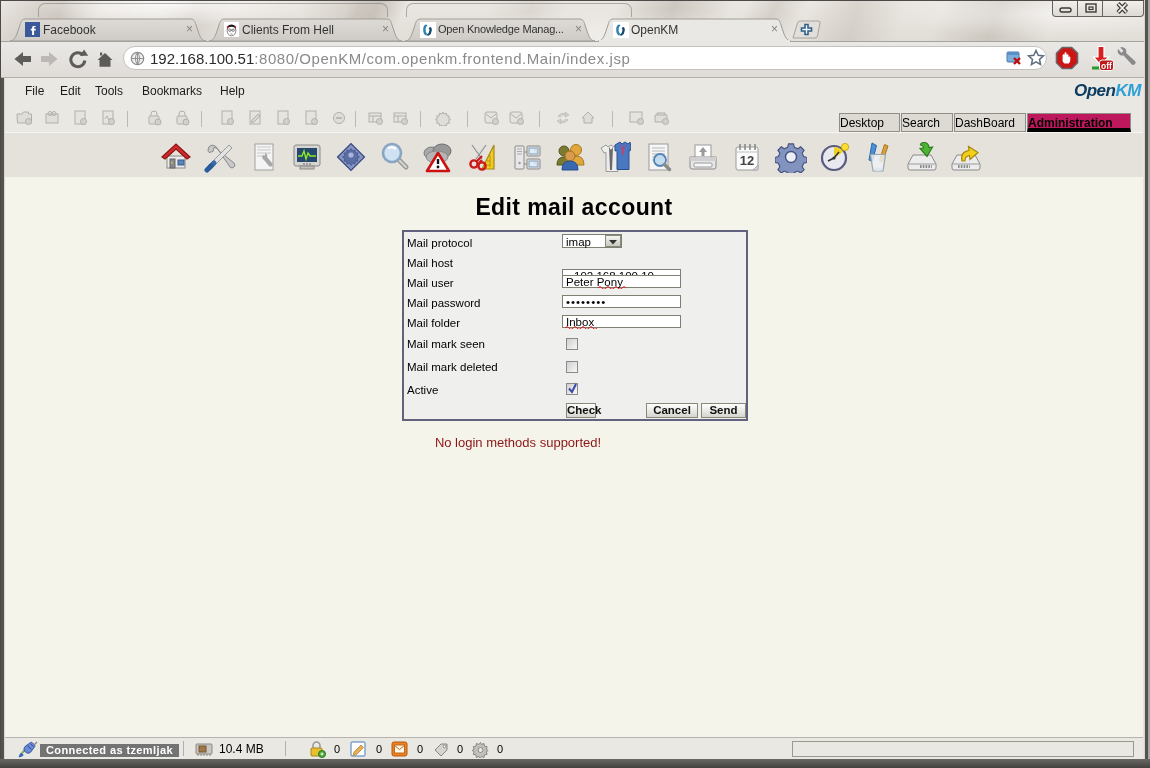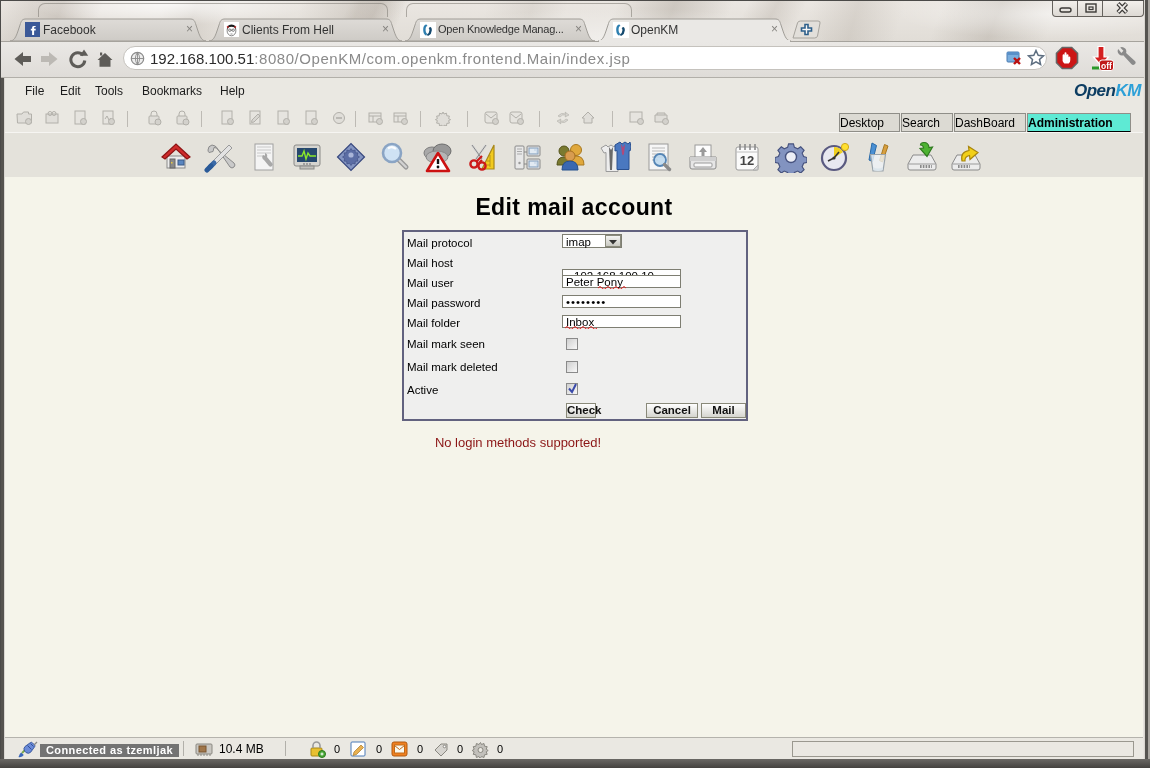--- a/index.html
+++ b/index.html
@@ -46,21 +46,21 @@
   .menuitem { position:absolute; top:6px; font-size:12px; color:#1c1c1c; }
   #toolrow { left:0px; top:26px; width:1138px; height:28px; background:#eae8e2; }
   #bigicons { left:0px; top:54px; width:1138px; height:45px; background:#e4e2db; border-top:1px solid #f6f5f2; }
   #content { left:0px; top:99px; width:1138px; height:560px; background:#f5f4ea; }
 
   .bi { top:63px; }
   .si { position:absolute; top:32px; }
 
   
   .gtab { position:absolute; top:35px; height:19px; font-size:12px; color:#000; border:1px solid #8f8e88; background:#dcdad3; line-height:18px; }
-  .gtab.active { background:#5eead4; font-weight:bold; border-bottom:1px solid #000000; }
+  .gtab.active { background:#be185d; font-weight:bold; border-bottom:4px solid #000000; }
 
   
   #title { left:0; top:116px; width:1138px; text-align:center; font-size:23px; font-weight:bold; color:#000; letter-spacing:0.4px; }
   #panel { left:397px; top:152px; width:346px; height:191px; background:#efefee; border:2px solid #62627f; }
   .flabel { position:absolute; left:402px; font-size:11.5px; color:#000; }
   .finput { position:absolute; left:557px; width:119px; height:13px; background:#fff; border:1px solid #7e7e72; font-size:11.5px; color:#000; line-height:12px; padding-left:3px; }
   .fbtn { position:absolute; top:325px; height:15px; background:linear-gradient(#fefefe,#d5d5cf); border:1px solid #898979; font-size:11.5px; font-weight:bold; color:#111; text-align:center; line-height:13px; }
   .cbox { position:absolute; left:561px; width:12px; height:12px; background:linear-gradient(135deg,#cfcfcf,#f8f8f8); border:1px solid #8a8a8a; }
   #error { left:0; top:357px; width:1026px; text-align:center; font-size:13px; color:#8b1515; }
 
@@ -482,21 +482,21 @@
 
     <div class="cbox" style="top:260px;"></div>
     <div class="cbox" style="top:283px;"></div>
     <div class="cbox" style="top:305px;"></div>
     <svg class="abs" style="left:561px;top:304px" width="13" height="13">
         <path d="M3 6.5 l3 3.5 4-8" stroke="#3a4aaa" stroke-width="2" fill="none"></path>
       </svg>
 
     <div class="fbtn" style="left:561px;width:30px;">Check</div>
     <div class="fbtn" style="left:641px;width:52px;">Cancel</div>
-    <div class="fbtn" style="left:696px;width:45px;">Mail</div>
+    <div class="fbtn" style="left:696px;width:45px;">Send</div>
 
     <div id="error" class="abs">No login methods supported!</div>
 
     <div id="statusbar" class="abs">
       <svg style="position:absolute;left:12px;top:2px" width="22" height="18" viewBox="0 0 22 18">
           <path d="M2 16 q-1.5 1.5 .8 1.2 q2.8-.5 4-2.2 l-2.6-2.6 q-1.7 1.2-2.2 3.6z" fill="#3a66b8"></path>
           <path d="M5 13 l3.5-3.5" stroke="#7aa84a" stroke-width="1.8"></path>
           <path d="M8 6.5 l5.5-4 q1-.6 1.8.2 l2.2 2.2 q.8.8.2 1.8 l-4 5.5 q-2 2-4.5.5 l-1.7-1.7 q-1.5-2.5.5-4.5z" fill="#6a8ad8" stroke="#2a4a90" stroke-width=".8"></path>
           <path d="M13.5 3.5 l3 3 M10.5 5.5 l4 4" stroke="#2a4a90" stroke-width=".9"></path>
           <path d="M17 5 l3-3" stroke="#888" stroke-width="1.2"></path>

